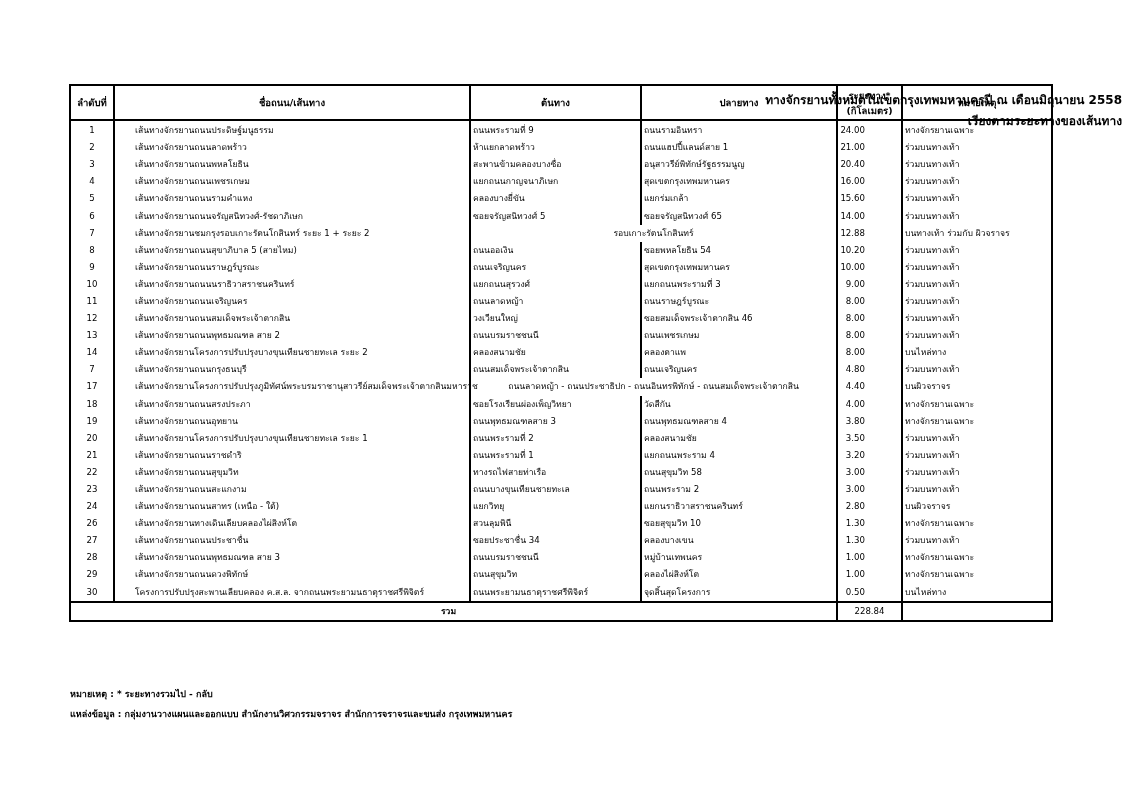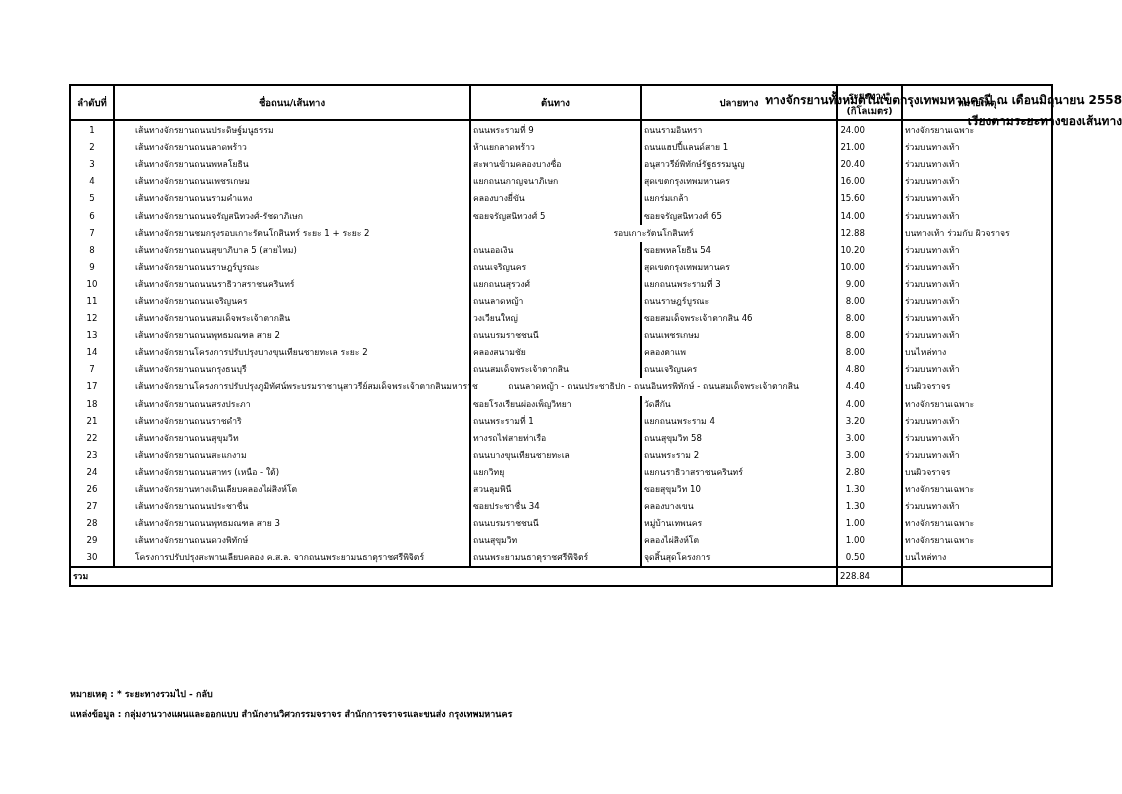--- a/index.html
+++ b/index.html
@@ -12,22 +12,22 @@
   td { height:17.1px; padding:0 2px; white-space:nowrap; overflow:visible; line-height:17px; }
   td.num { text-align:center; border-left:2px solid #000; border-right:2px solid #000; }
   td.name { border-right:2px solid #000;padding-left:20px; }
   td.start { }
   td.end { border-left:2px solid #000; border-right:2px solid #000; }
   td.dist { text-align:right; padding-right:36px; border-right:2px solid #000; }
   td.remark { border-right:2px solid #000; }
   td.span { text-align:center; border-right:2px solid #000; }
   tr.first td { padding-top:1px; }
   tr.total td { border:2px solid #000; font-weight:bold; height:16px; }
-  tr.total td.tdist { text-align:left; font-weight:normal;margin-top:38px; }
-  tr.total td.tlabel { text-align:left; padding-right:12px; }
+  tr.total td.tdist { text-align:center; font-weight:normal;margin-top:38px; }
+  tr.total td.tlabel { text-align:center; padding-right:12px; }
   tbody tr.last td { border-bottom:2px solid #000;margin-top:32px; }
   .foot { position:absolute; left:70px; font-size:9px; font-weight:bold; }
   .f1 { top:691px;margin-top:16px; }
   .f2 { top:687px; }
 </style>
 </head>
 <body>
 
 <div class="title t1">ทางจักรยานทั้งหมดในเขตกรุงเทพมหานครปี ณ เดือนมิถุนายน 2558</div>
 <div class="title t2">เรียงตามระยะทางของเส้นทาง</div>
@@ -183,20 +183,36 @@
       </tr>
       <tr>
         <td class="num">18</td>
         <td class="name">เส้นทางจักรยานถนนสรงประภา</td>
         <td class="start">ซอยโรงเรียนผ่องเพ็ญวิทยา</td>
         <td class="end">วัดสีกัน</td>
         <td class="dist">4.00</td>
         <td class="remark">ทางจักรยานเฉพาะ</td>
       </tr>
       <tr>
+        <td class="num">19</td>
+        <td class="name">เส้นทางจักรยานถนนอุทยาน</td>
+        <td class="start">ถนนพุทธมณฑลสาย 3</td>
+        <td class="end">ถนนพุทธมณฑลสาย 4</td>
+        <td class="dist">3.80</td>
+        <td class="remark">ทางจักรยานเฉพาะ</td>
+      </tr>
+      <tr>
+        <td class="num">20</td>
+        <td class="name">เส้นทางจักรยานโครงการปรับปรุงบางขุนเทียนชายทะเล ระยะ 1</td>
+        <td class="start">ถนนพระรามที่ 2</td>
+        <td class="end">คลองสนามชัย</td>
+        <td class="dist">3.50</td>
+        <td class="remark">ร่วมบนทางเท้า</td>
+      </tr>
+      <tr>
         <td class="num">21</td>
         <td class="name">เส้นทางจักรยานถนนราชดำริ</td>
         <td class="start">ถนนพระรามที่ 1</td>
         <td class="end">แยกถนนพระราม 4</td>
         <td class="dist">3.20</td>
         <td class="remark">ร่วมบนทางเท้า</td>
       </tr>
       <tr>
         <td class="num">22</td>
         <td class="name">เส้นทางจักรยานถนนสุขุมวิท</td>

